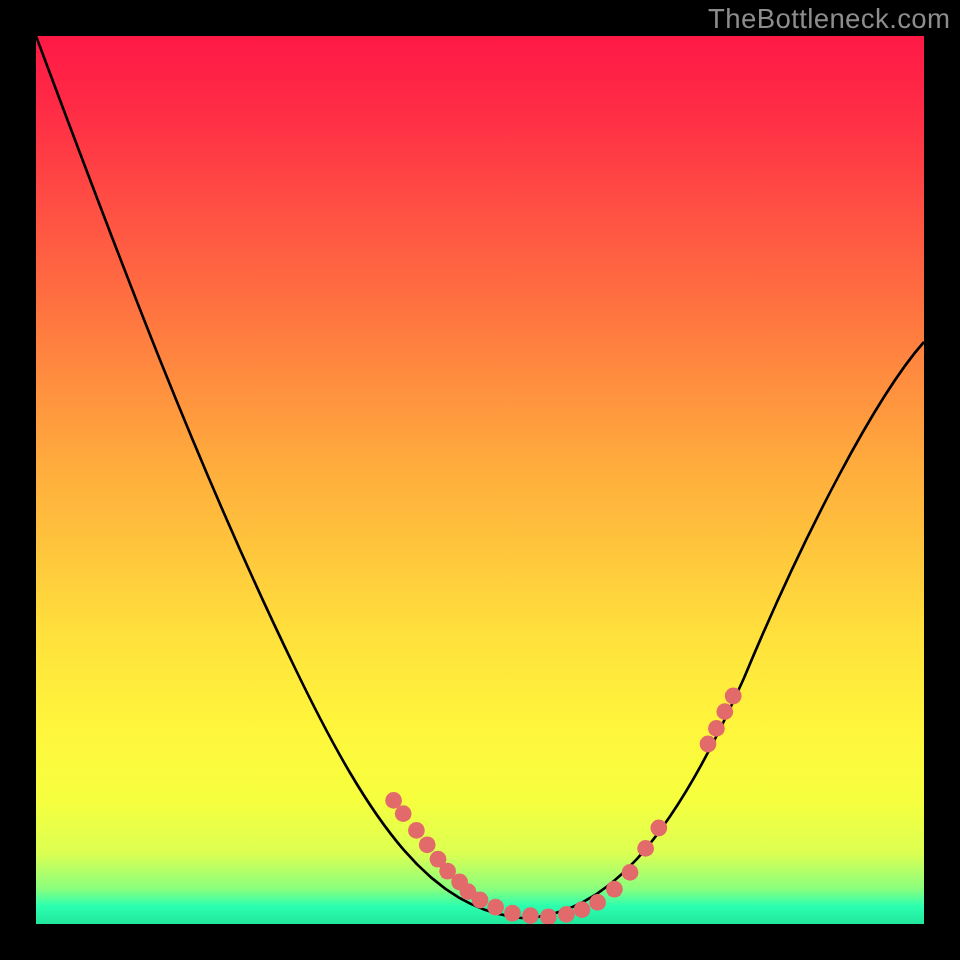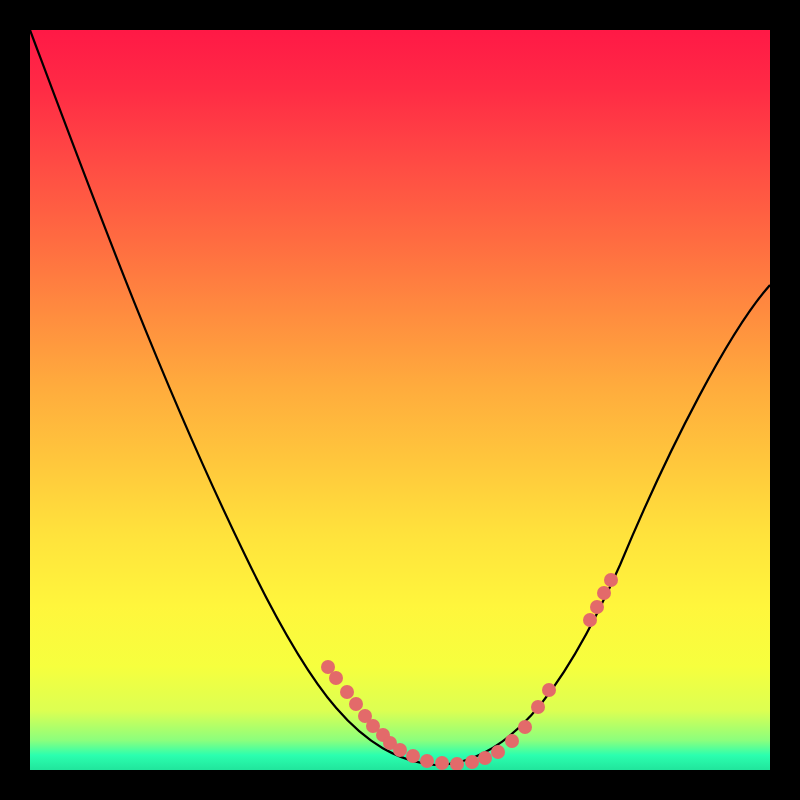--- a/index.html
+++ b/index.html
@@ -56,20 +56,21 @@
     top: 0;
     width: 740px;
     height: 740px;
   }
 </style>
 </head>
 <body>
 
 <div class="frame">
 
+  <div class="watermark">TheBottleneck.com</div>
 
   <div class="plot">
     <svg class="curve" viewBox="0 0 740 740">
       <path id="main-curve" fill="none" stroke="#000" stroke-width="2.2" d="M 0 0 C 60 160, 130 350, 215 525 C 280 660, 330 728, 405 735 C 475 734, 530 670, 590 535 C 640 415, 700 300, 740 255"></path>
       <g id="dots" stroke="#e36a6a" stroke-width="14" stroke-linecap="round">
           <line x1="298" y1="637" x2="298.01" y2="637"></line>
           <line x1="306" y1="648" x2="306.01" y2="648"></line>
           <line x1="317" y1="662" x2="317.01" y2="662"></line>
           <line x1="326" y1="674" x2="326.01" y2="674"></line>
           <line x1="335" y1="686" x2="335.01" y2="686"></line>

